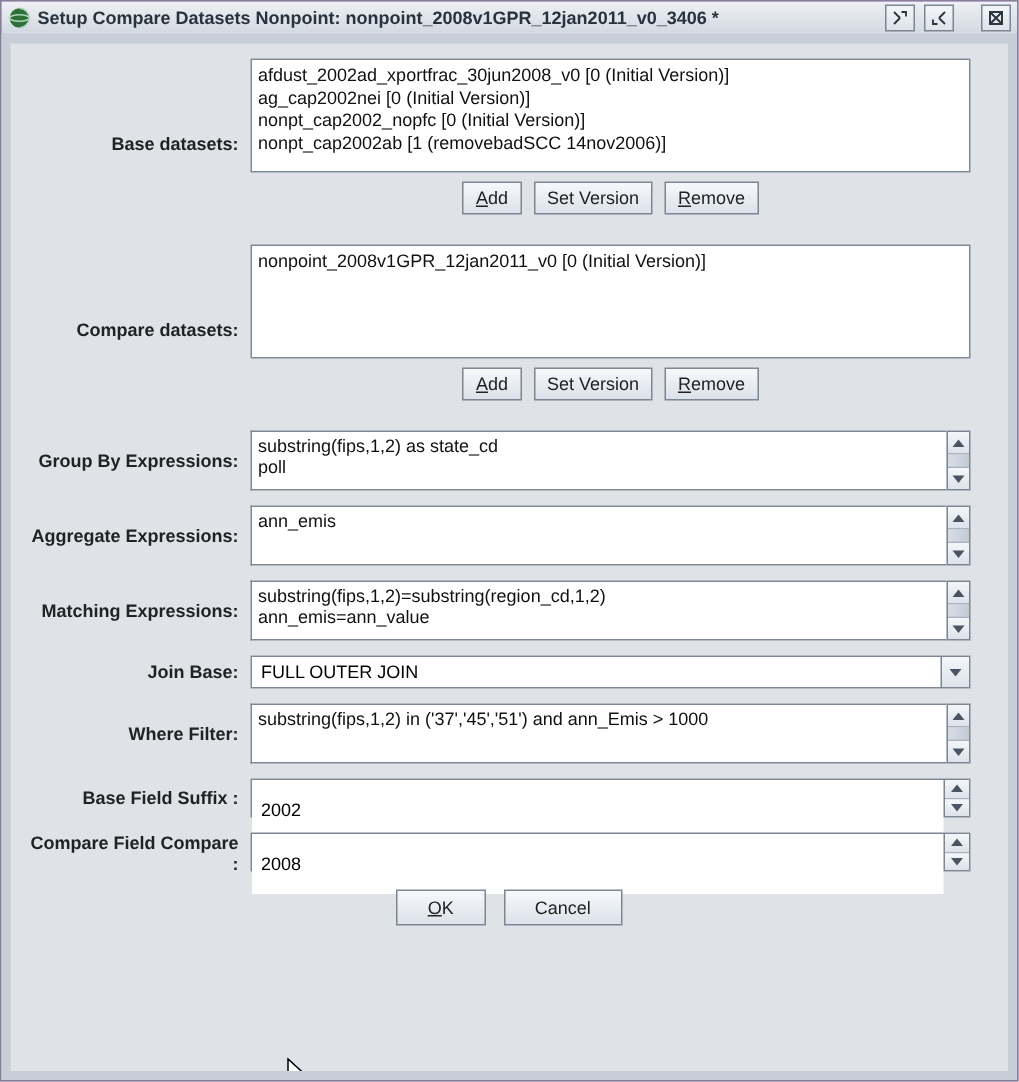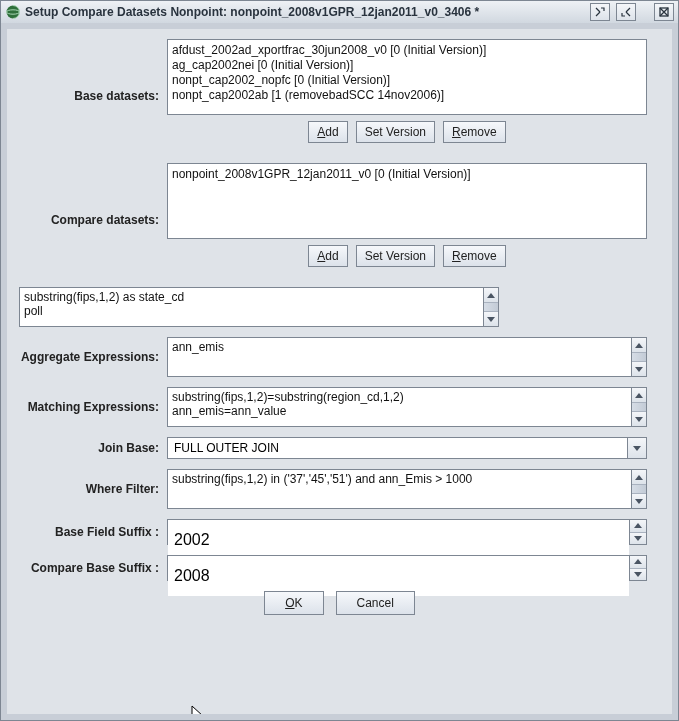--- a/index.html
+++ b/index.html
@@ -189,21 +189,21 @@
     width:480px;
     border:1px solid #7d8692;
     background:#fff;
     height:26px;
     box-sizing:border-box;
   }
   .spinner-wrap input {
     flex:1;
     border:none;
     padding:20px 6px;
-    font-size:16px;
+    font-size:12px;
     outline:none;
   }
   .spinner-btns {
     width:16px;
     display:flex; flex-direction:column;
     border-left:1px solid #7d8692;
   }
   .spinner-btns .sp {
     flex:1; display:flex;align-items:center;justify-content:center;
     background: linear-gradient(#f4f6f9,#dde3ea);
@@ -282,20 +282,21 @@
         </div>
         <div class="button-row">
           <button class="btn"><span class="ul">A</span><span>dd</span></button>
           <button class="btn"><span>Set Version</span></button>
           <button class="btn"><span class="ul">R</span><span>emove</span></button>
         </div>
       </div>
     </div>
 
     <div class="form-row center">
+      <div class="lbl">Group By Expressions:</div>
       <div class="val">
         <div class="textarea-wrap" style="height:40px">
           <textarea style="">substring(fips,1,2) as state_cd
 poll</textarea>
           <div class="scroll">
             <div class="arrow">
                 <div class="tri-up"></div>
               </div>
             <div class="thumb"></div>
             <div class="arrow">
@@ -384,21 +385,21 @@
               </div>
             <div class="sp">
                 <div class="tri-down"></div>
               </div>
           </div>
         </div>
       </div>
     </div>
 
     <div class="form-row center">
-      <div class="lbl">Compare Base Suffix :</div>
+      <div class="lbl">Compare Field Compare :</div>
       <div class="val">
         <div class="spinner-wrap">
           <input value="2008" style="">
           <div class="spinner-btns">
             <div class="sp">
                 <div class="tri-up"></div>
               </div>
             <div class="sp">
                 <div class="tri-down"></div>
               </div>

